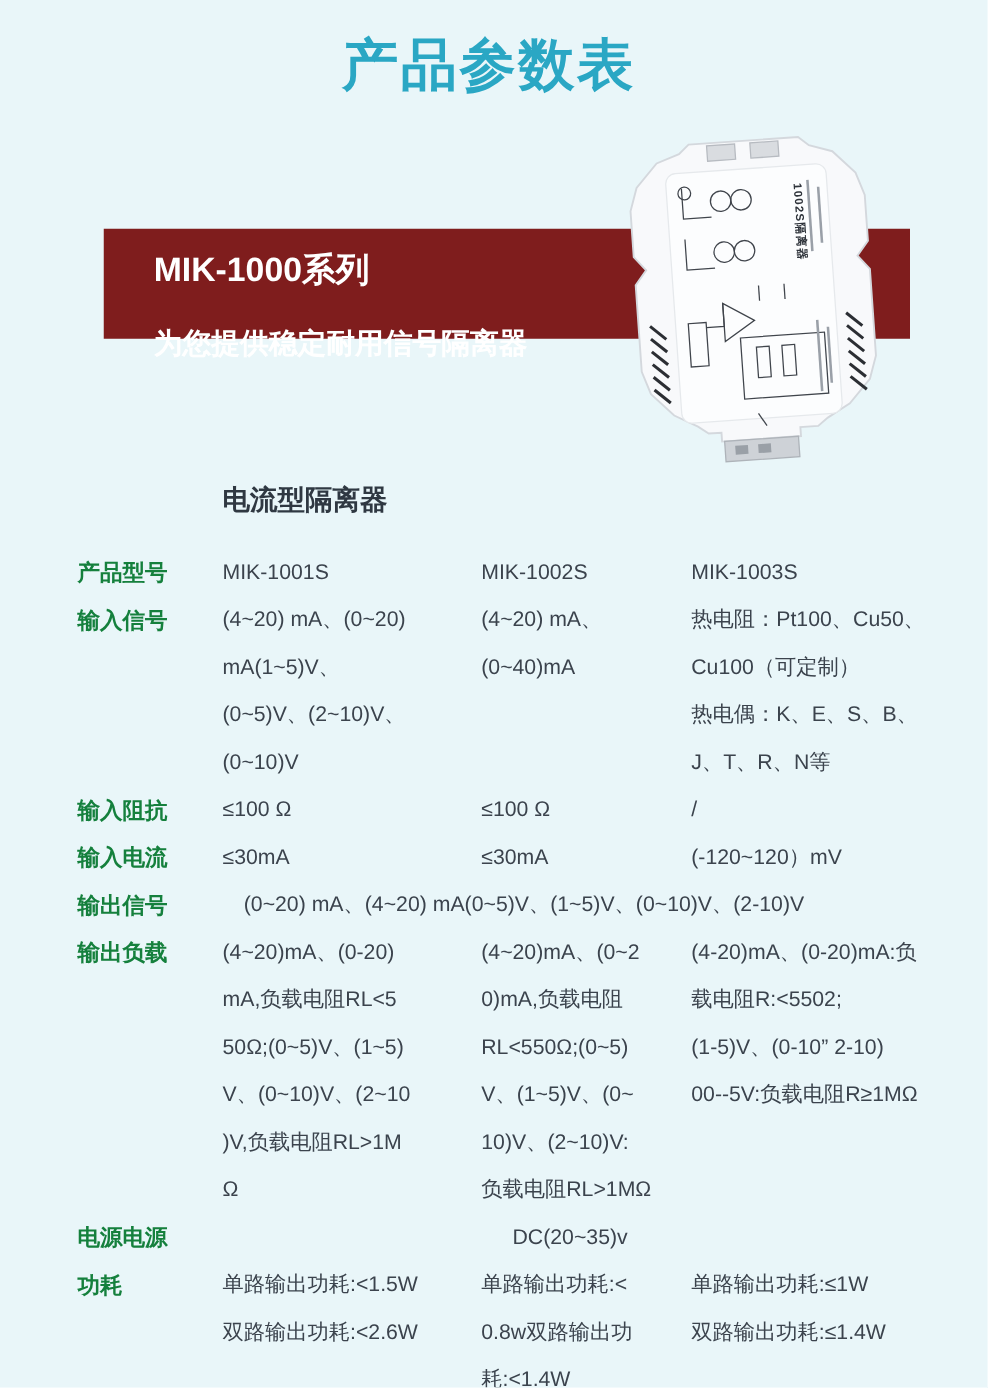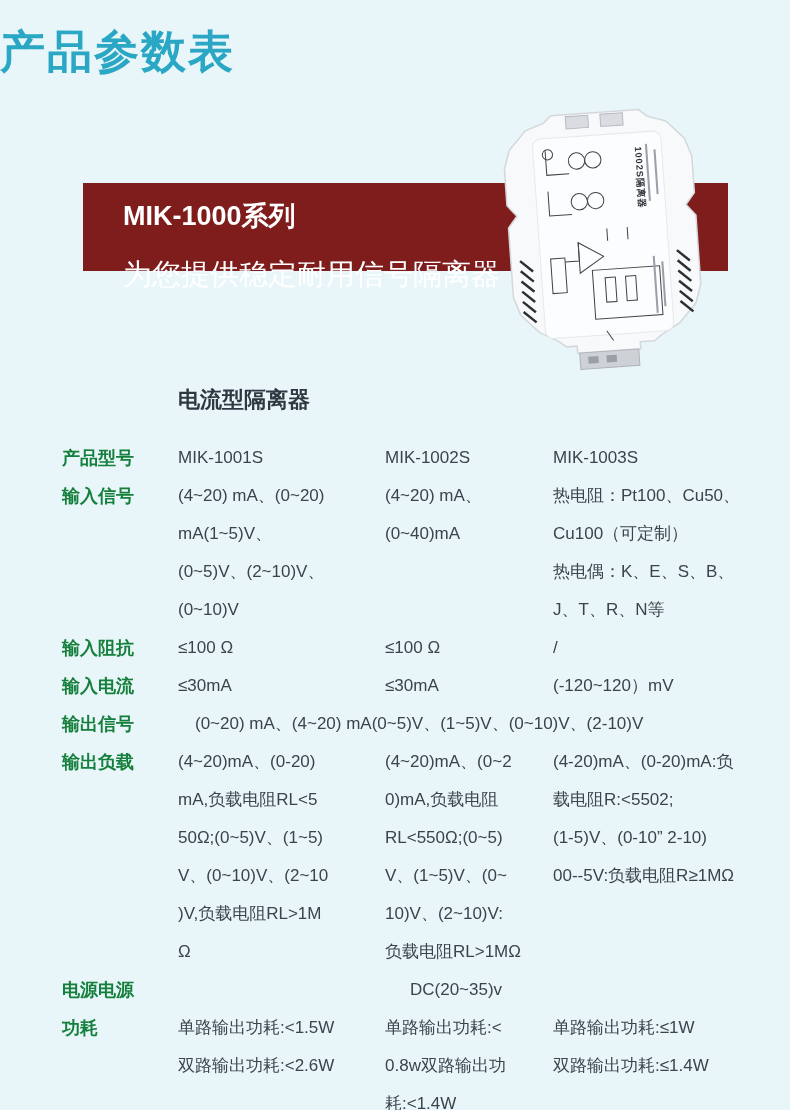--- a/index.html
+++ b/index.html
@@ -1,29 +1,29 @@
 <!DOCTYPE html>
 <html><head>
 <meta charset="utf-8">
 <style>
   html,body{margin:0;padding:0;}
   body{font-family:"Liberation Sans","DejaVu Sans",sans-serif;}
   .page{position:relative;width:790px;height:1110px;background:#e9f6f9;overflow:hidden;}
 
   .page-title{
-    position:absolute;top:22px;left:0;width:782px;text-align:left;
+    position:absolute;top:22px;left:0;width:782px;text-align:center;
     font-size:45px;font-weight:bold;color:#2aa7c4;letter-spacing:2px;margin:0;
   }
 
   .banner{
     position:absolute;left:83px;top:183px;width:645px;height:88px;
     background:#7f1d1d;color:#ffffff;box-sizing:border-box;padding:16px 0 0 40px;
   }
   .banner-series{font-size:27px;font-weight:bold;line-height:34px;margin:0;}
-  .banner-tagline{font-size:29px;font-weight:normal;line-height:30px;margin:26px 0 12px 0;}
+  .banner-tagline{font-size:23px;font-weight:bold;line-height:30px;margin:26px 0 12px 0;}
 
   .device-wrap{
     position:absolute;left:480px;top:106px;width:245px;height:268px;
     transform:rotate(-4deg);
   }
 
   .spec{position:absolute;left:62px;top:385px;width:718px;}
   .section-title{
     font-size:22px;font-weight:bold;color:#2f3842;line-height:30px;
     margin:0 0 24px 116px;

